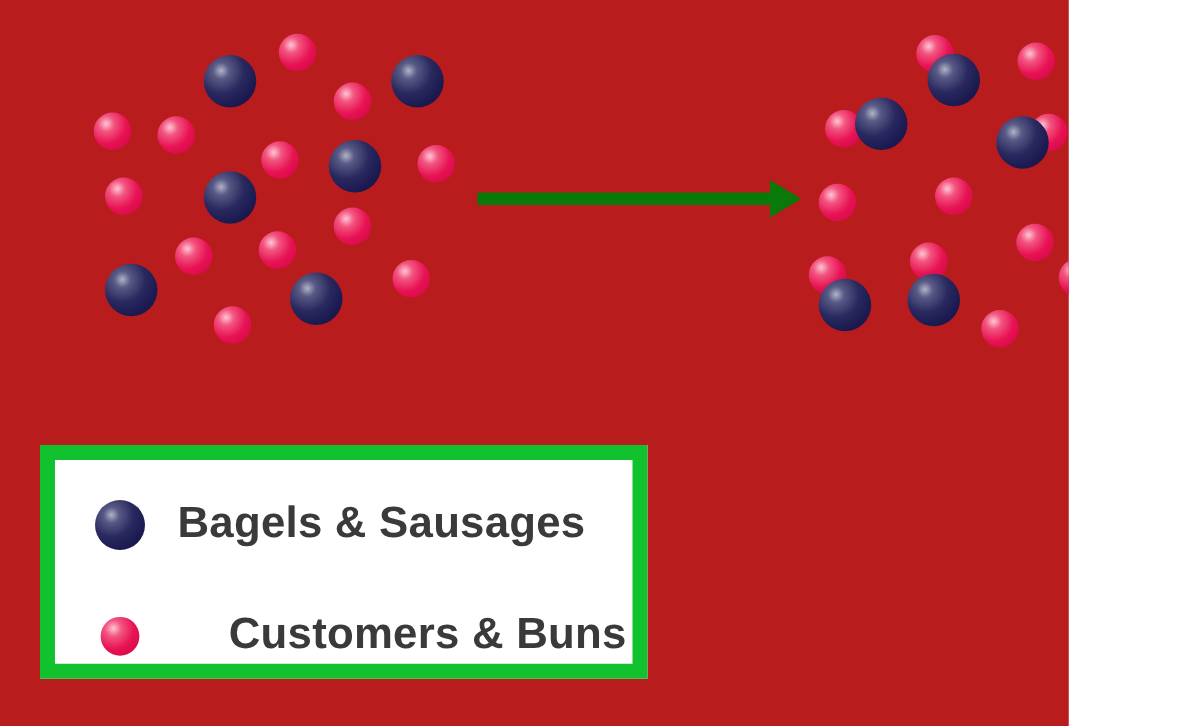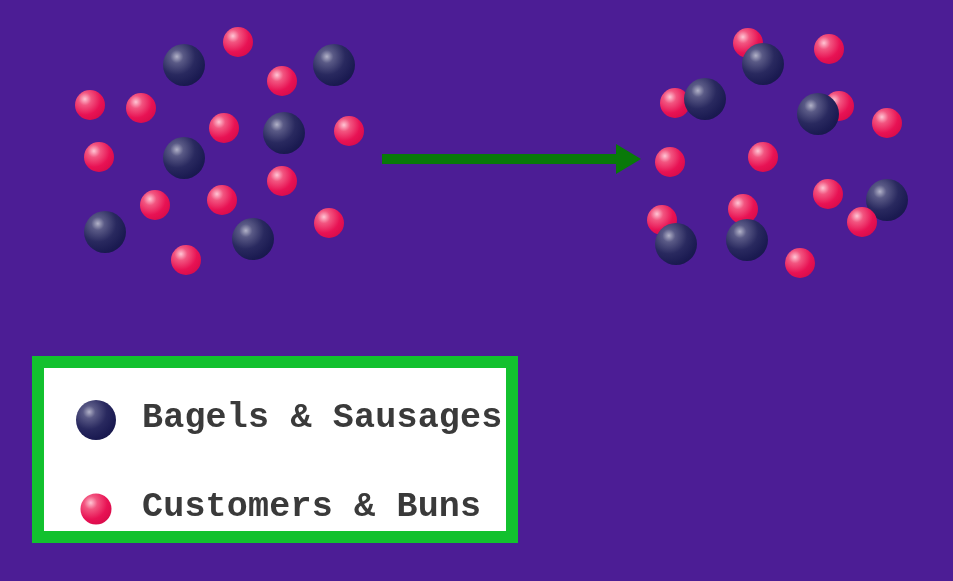--- a/index.html
+++ b/index.html
@@ -3,25 +3,24 @@
 <meta charset="utf-8">
 <style>
   html, body {
     margin: 0;
     padding: 0;
     background: #ffffff;
     font-family: "Liberation Sans", sans-serif;
   }
   .canvas {
     position: relative;
-    width: 953px;
+    width: 855px;
     height: 581px;
-    background: #4c1d95;
+    background: #b91c1c;
     overflow: hidden;
-    font-family: Liberation Mono, monospace;
   }
   .balls-layer {
     position: absolute;
     left: 0; top: 0;
     width: 953px; height: 581px;
   }
   .ball {
     position: absolute;
     border-radius: 50%;
   }
@@ -119,17 +118,17 @@
     <polygon points="616,144 616,174 641,159" fill="#097909"></polygon>
   </svg>
 
   <div class="legend" style="border-color: rgb(18, 193, 46);">
     <div class="legend-row" style="top: 52px;">
       <span class="legend-swatch ball bagel" style="width: 40px; height: 40px; left: 52px; top: 0px;"></span>
       <span class="legend-label" style="color: rgb(58, 58, 58);">Bagels &amp; Sausages</span>
     </div>
     <div class="legend-row" style="top: 141px;">
       <span class="legend-swatch ball customer" style="width: 31px; height: 31px; left: 52px; top: 0px;"></span>
-      <span class="legend-label" style="color: rgb(58, 58, 58);">Customers &amp; Buns</span>
+      <span class="legend-label" style="color: rgb(58, 58, 58); margin-left: 41px;">Customers &amp; Buns</span>
     </div>
   </div>
 
 </div>
 
 </body></html>

